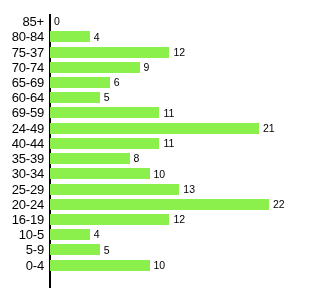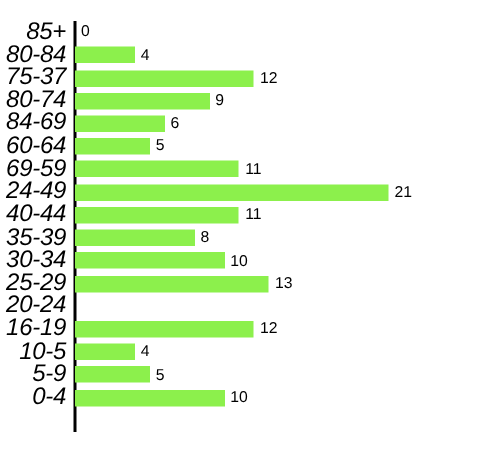--- a/index.html
+++ b/index.html
@@ -34,26 +34,25 @@
     height: 15.22px;
     display: flex;
     align-items: center;
   }
 
   .cat-label {
     position: absolute;
     left: 0;
     width: 44px;
     text-align: right;
-    font-size: 16px;
+    font-size: 13px;
     color: #000000;
     line-height: 1;
     letter-spacing: -0.2px;
     white-space: nowrap;
-    font-style: italic;
   }
 
   .bar-track {
     position: absolute;
     left: 50px;
     top: 0;
     height: 15.22px;
     display: flex;
     align-items: center;
   }
@@ -104,28 +103,28 @@
         </div>
       </div>
       <div class="bar-row">
         <div class="cat-label">75-37</div>
         <div class="bar-track">
           <div class="bar" style="width: 119.4px; background: rgb(140, 240, 76);"></div>
           <div class="val-label">12</div>
         </div>
       </div>
       <div class="bar-row">
-        <div class="cat-label">80-74</div>
+        <div class="cat-label">70-74</div>
         <div class="bar-track">
           <div class="bar" style="width: 89.55px; background: rgb(140, 240, 76);"></div>
           <div class="val-label">9</div>
         </div>
       </div>
       <div class="bar-row">
-        <div class="cat-label">84-69</div>
+        <div class="cat-label">65-69</div>
         <div class="bar-track">
           <div class="bar" style="width: 59.7px; background: rgb(140, 240, 76);"></div>
           <div class="val-label">6</div>
         </div>
       </div>
       <div class="bar-row">
         <div class="cat-label">60-64</div>
         <div class="bar-track">
           <div class="bar" style="width: 49.75px; background: rgb(140, 240, 76);"></div>
           <div class="val-label">5</div>
@@ -168,20 +167,24 @@
       </div>
       <div class="bar-row">
         <div class="cat-label">25-29</div>
         <div class="bar-track">
           <div class="bar" style="width: 129.35px; background: rgb(140, 240, 76);"></div>
           <div class="val-label">13</div>
         </div>
       </div>
       <div class="bar-row">
         <div class="cat-label">20-24</div>
+        <div class="bar-track">
+          <div class="bar" style="width: 218.9px; background: rgb(140, 240, 76);"></div>
+          <div class="val-label">22</div>
+        </div>
       </div>
       <div class="bar-row">
         <div class="cat-label">16-19</div>
         <div class="bar-track">
           <div class="bar" style="width: 119.4px; background: rgb(140, 240, 76);"></div>
           <div class="val-label">12</div>
         </div>
       </div>
       <div class="bar-row">
         <div class="cat-label">10-5</div>

